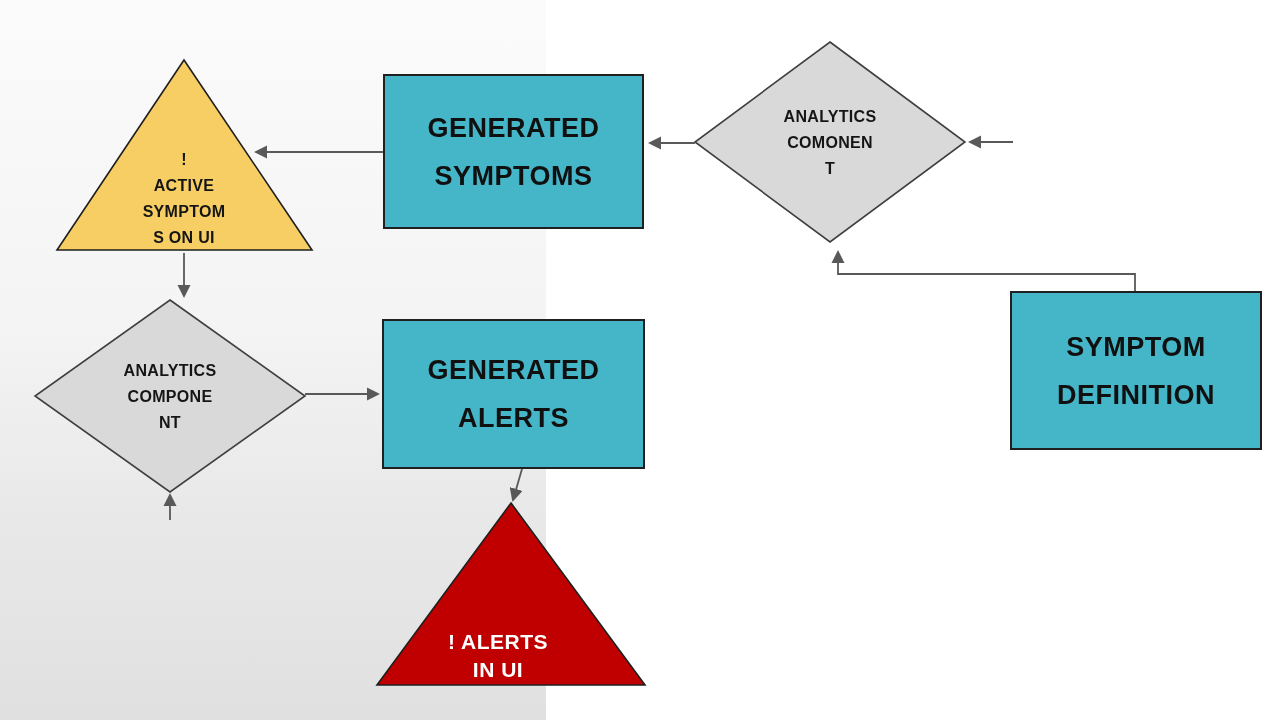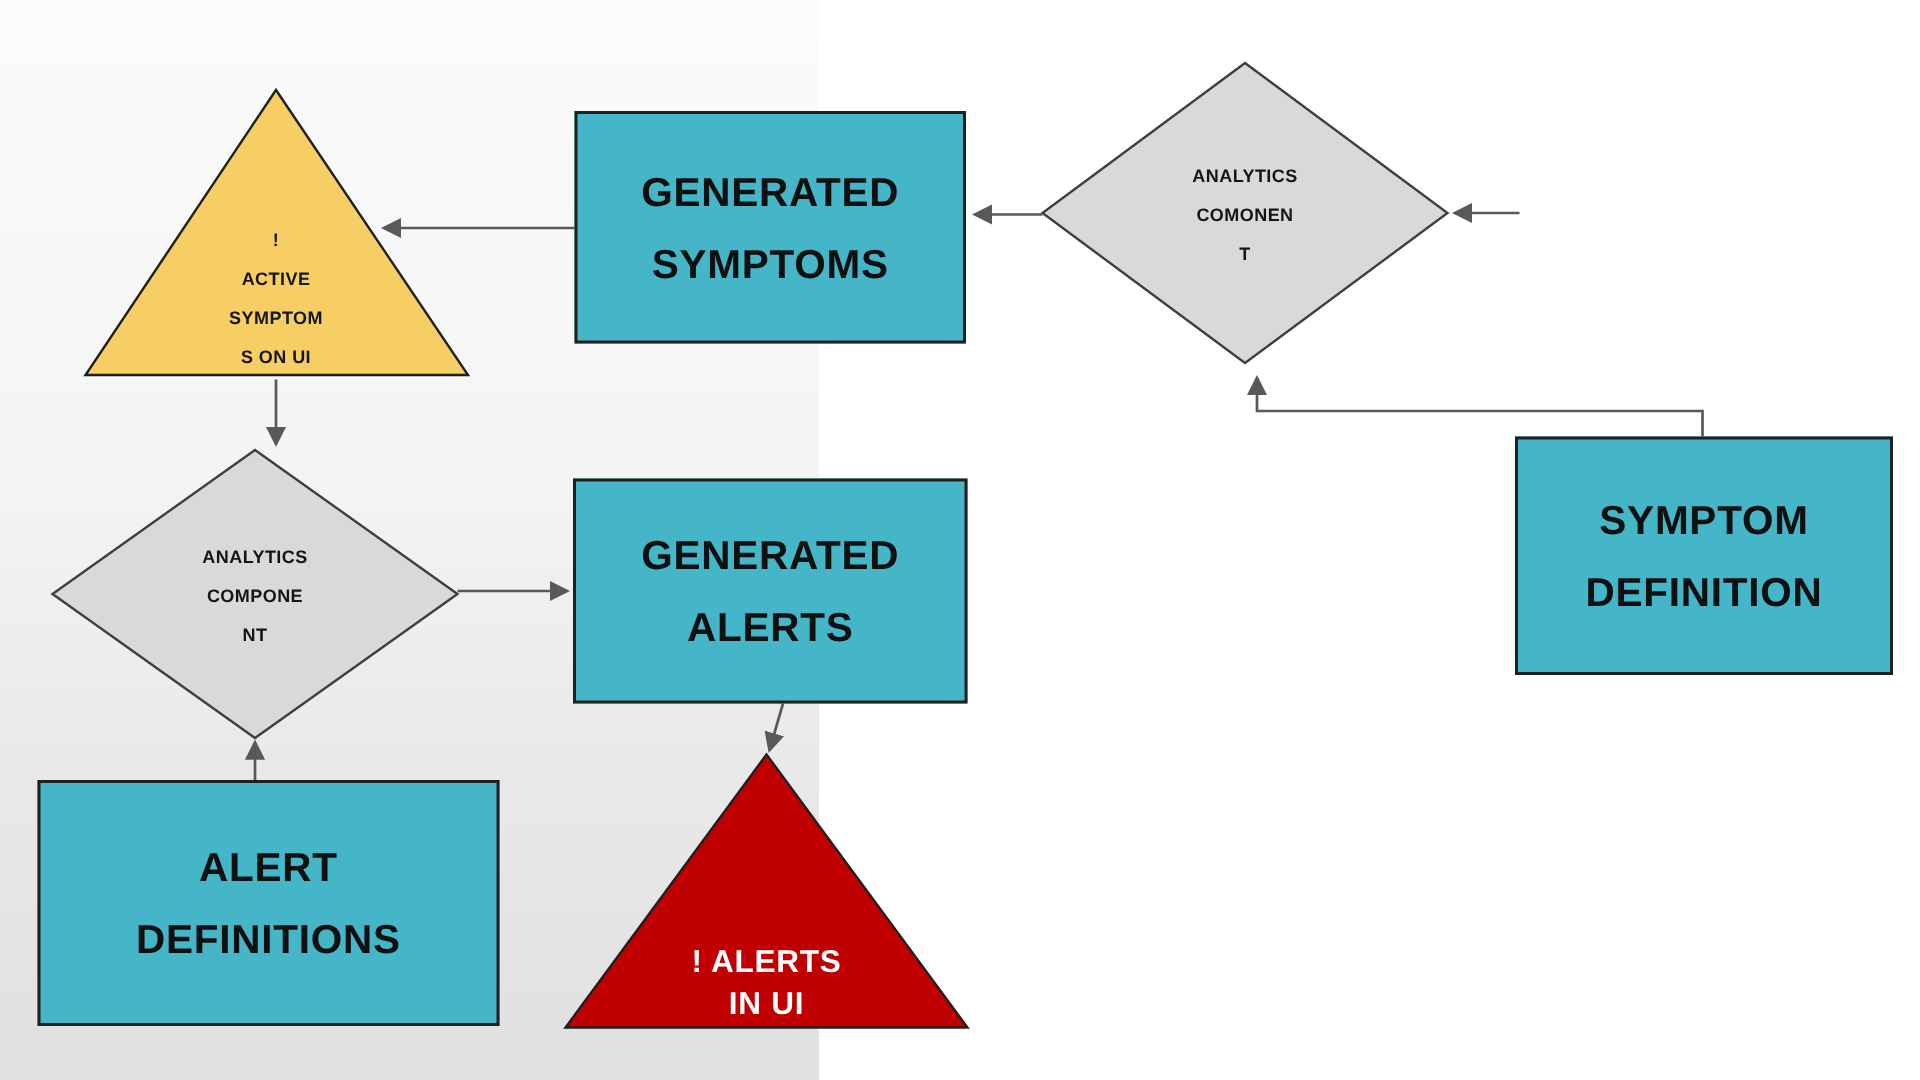--- a/index.html
+++ b/index.html
@@ -21,21 +21,21 @@
   }
   .node-label{
     white-space:pre-line;text-align:center;font-weight:bold;color:#101010;
     letter-spacing:0.5px;
   }
   .rect-label{font-size:27px;line-height:48px;}
   .float-label{
     position:absolute;display:flex;align-items:center;justify-content:center;
     text-align:center;pointer-events:none;
   }
-  .small-label{font-size:12px;line-height:26px;font-weight:bold;color:#151515;white-space:pre-line;letter-spacing:0.3px;}
+  .small-label{font-size:16px;line-height:26px;font-weight:bold;color:#151515;white-space:pre-line;letter-spacing:0.3px;}
   .red-label{font-size:21px;line-height:28px;font-weight:bold;color:#ffffff;white-space:pre-line;letter-spacing:0.5px;}
   .fill-blue{background:#45b5c8;}
   .fill-green{background:#bcd873;}
 </style>
 </head>
 <body>
 
 <div class="stage">
 
   <div class="bg-left"></div>
@@ -72,42 +72,38 @@
   <div class="node-rect fill-blue" style="left:1010px;top:291px;width:252px;height:159px;">
     <div class="node-label rect-label">SYMPTOM
 DEFINITION</div>
   </div>
 
   <div class="node-rect fill-blue" style="left:382px;top:319px;width:263px;height:150px;">
     <div class="node-label rect-label">GENERATED
 ALERTS</div>
   </div>
 
-  <div class="node-rect fill-blue" style="left:25px;top:520px;width:308px;height:164px;">
-    <div class="node-label rect-label">ALERT
-DEFINITIONS</div>
-  </div>
 
   <div class="float-label" style="left:84px;top:140px;width:200px;height:118px;">
     <div class="small-label">!
 ACTIVE
 SYMPTOM
 S ON UI</div>
   </div>
 
   <div class="float-label" style="left:730px;top:102px;width:200px;height:82px;">
     <div class="small-label">ANALYTICS
 COMONEN
 T</div>
   </div>
 
   <div class="float-label" style="left:70px;top:356px;width:200px;height:82px;">
     <div class="small-label">ANALYTICS
 COMPONE
 NT</div>
   </div>
 
-  <div class="float-label" style="left:411px;top:626px;width:200px;height:60px;">
+  <div class="float-label" style="left:398px;top:626px;width:200px;height:60px;">
     <div class="red-label">! ALERTS
 IN UI</div>
   </div>
 
 </div>
 
 </body></html>

